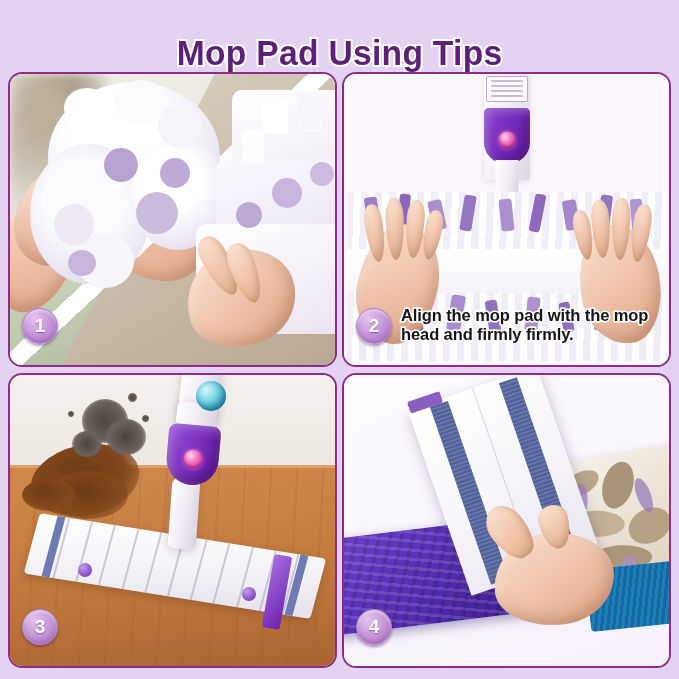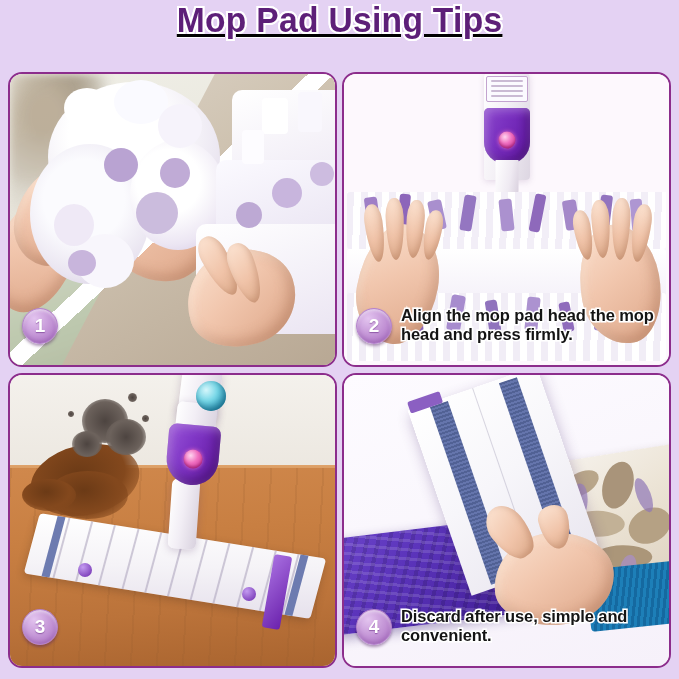--- a/index.html
+++ b/index.html
@@ -11,23 +11,22 @@
     font-family: "Liberation Sans", sans-serif;
     overflow: hidden;
     position: relative;
   }
 
   
   .title-bar {
     width: 679px;
     height: 73px;
     display: flex;
-    align-items: flex-start;
+    align-items: flex-end;
     justify-content: center;
-    text-decoration: underline;
   }
   .title-text {
     font-family: "Liberation Sans Narrow", "Liberation Sans", sans-serif;
     font-size: 35px;
     font-weight: bold;
     letter-spacing: 0.3px;
     color: #5d1f78;
     -webkit-text-stroke: 4px #ffffff;
     paint-order: stroke fill;
     text-shadow: 0 1px 0 rgba(255,255,255,.9);
@@ -396,21 +395,21 @@
       <div class="finger" style="left:80px;top:136px;width:17px;height:50px;transform:rotate(10deg);z-index:6;"></div>
 
       <div class="hand" style="left:236px;top:150px;width:80px;height:120px;transform:rotate(-10deg);z-index:5;"></div>
       <div class="finger" style="left:288px;top:130px;width:18px;height:58px;transform:rotate(8deg);z-index:6;"></div>
       <div class="finger" style="left:268px;top:124px;width:18px;height:62px;transform:rotate(2deg);z-index:6;"></div>
       <div class="finger" style="left:248px;top:126px;width:18px;height:58px;transform:rotate(-4deg);z-index:6;"></div>
       <div class="finger" style="left:231px;top:136px;width:17px;height:50px;transform:rotate(-10deg);z-index:6;"></div>
     </div>
     <div class="caption">
       <div class="badge">2</div>
-      <div class="cap-text">Align the mop pad head the mop head and press firmly.</div>
+      <div class="cap-text">Align the mop pad with the mop head and firmly firmly.</div>
     </div>
   </div>
 
   <div class="panel">
     <div class="panel-art">
       <div class="p3-wall"></div>
       <div class="p3-floor-top"></div>
       <div class="p3-floor"></div>
 
       <div class="p3-mud" style="left:20px;top:70px;width:110px;height:70px;transform:rotate(-12deg);"></div>
@@ -480,17 +479,16 @@
         <div style="position:absolute;left:2px;top:-8px;width:34px;height:12px;background:#8b5fc2;border-radius:2px;"></div>
       </div>
 
       <div class="hand" style="left:150px;top:158px;width:120px;height:92px;transform:rotate(-6deg);z-index:6;"></div>
       <div class="finger" style="left:148px;top:128px;width:36px;height:58px;transform:rotate(-38deg);z-index:7;border-radius:50% 50% 40% 40% / 40% 40% 60% 60%;"></div>
       <div class="finger" style="left:196px;top:130px;width:30px;height:44px;transform:rotate(-14deg);z-index:7;"></div>
       <div class="p4-sleeve" style="left:244px;top:190px;width:96px;height:62px;transform:rotate(-6deg);z-index:5;"></div>
     </div>
     <div class="caption">
       <div class="badge">4</div>
-      <div class="cap-text">Discard after use, simple and convenient.</div>
     </div>
   </div>
 
 </div>
 
 </body></html>

